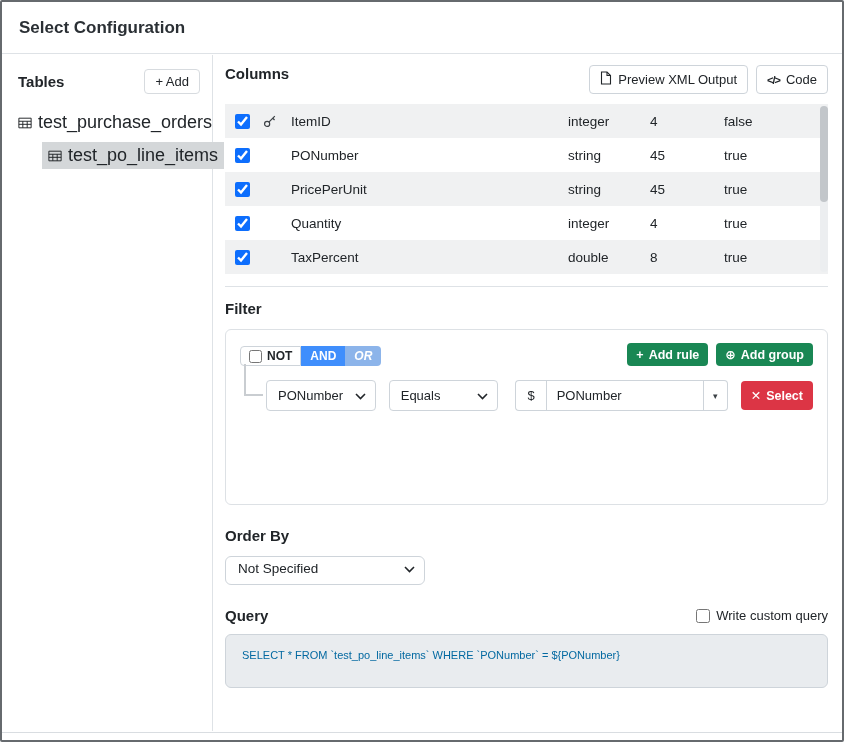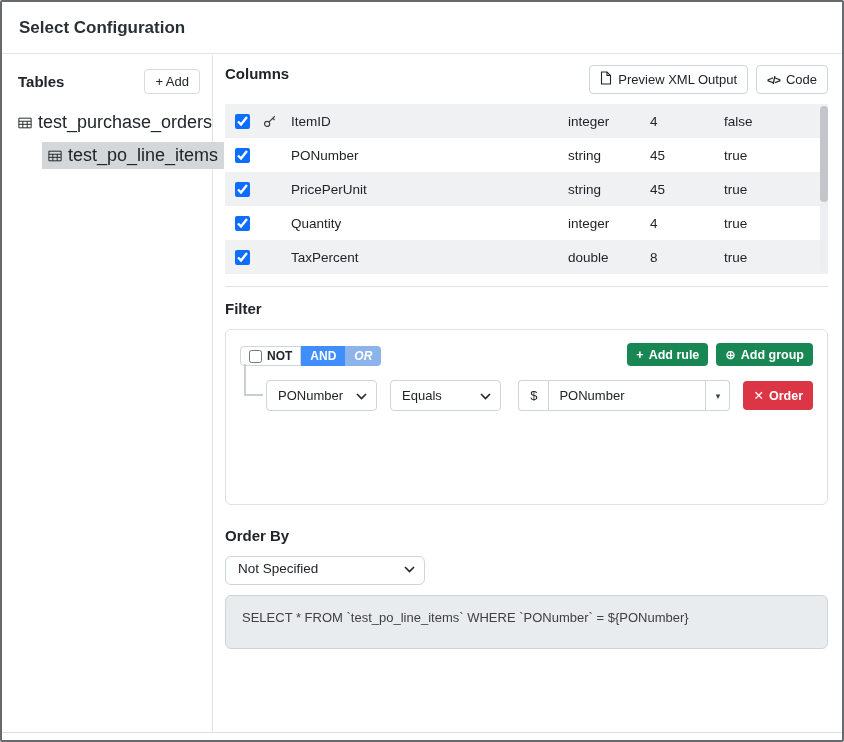--- a/index.html
+++ b/index.html
@@ -220,22 +220,22 @@
   .query-head-row { display: flex; justify-content: space-between; align-items: center; margin-top: 22px; }
   .custom-query { display: inline-flex; align-items: center; gap: 6px; font-size: 13px; cursor: pointer; }
   .custom-query input { width: 14px; height: 14px; }
   .query-box {
     margin-top: 10px;
     background: #e9ecef;
     border: 1px solid #ced4da;
     border-radius: 6px;
     min-height: 54px;
     padding: 14px 16px;
-    font-size: 13px;
-    color: #404040;
+    font-size: 11px;
+    color: #0369a1;
   }
 </style>
 </head>
 <body>
 
 <div class="window">
 
   <div class="win-header">
     <span class="page-title">Select Configuration</span>
   </div>
@@ -407,36 +407,43 @@
           </span>
 
           <span class="input-group">
             <span class="ig-prefix">$</span>
             <span class="ig-input">PONumber</span>
             <span class="ig-toggle">▾</span>
           </span>
 
           <button class="btn-danger">
             <span>✕</span>
-            <span>Order</span>
+            <span>Select</span>
           </button>
         </div>
       </div>
 
       <div class="section-title orderby-head">Order By</div>
       <div class="orderby-row">
         <span class="select-box ob-field">
           <span>Not Specified</span>
           <span class="chev">
             <svg width="11" height="7" viewBox="0 0 11 7">
                 <path d="M1 1l4.5 4.5L10 1" fill="none" stroke="#212529" stroke-width="1.6"></path>
               </svg>
           </span>
         </span>
       </div>
 
+      <div class="query-head-row">
+        <span class="section-title">Query</span>
+        <label class="custom-query">
+          <input type="checkbox" style="">
+          <span>Write custom query</span>
+        </label>
+      </div>
       <div class="query-box">SELECT * FROM `test_po_line_items` WHERE `PONumber` = ${PONumber}</div>
 
     </main>
   </div>
 
   <div class="footer-line"></div>
 </div>
 
 </body></html>

